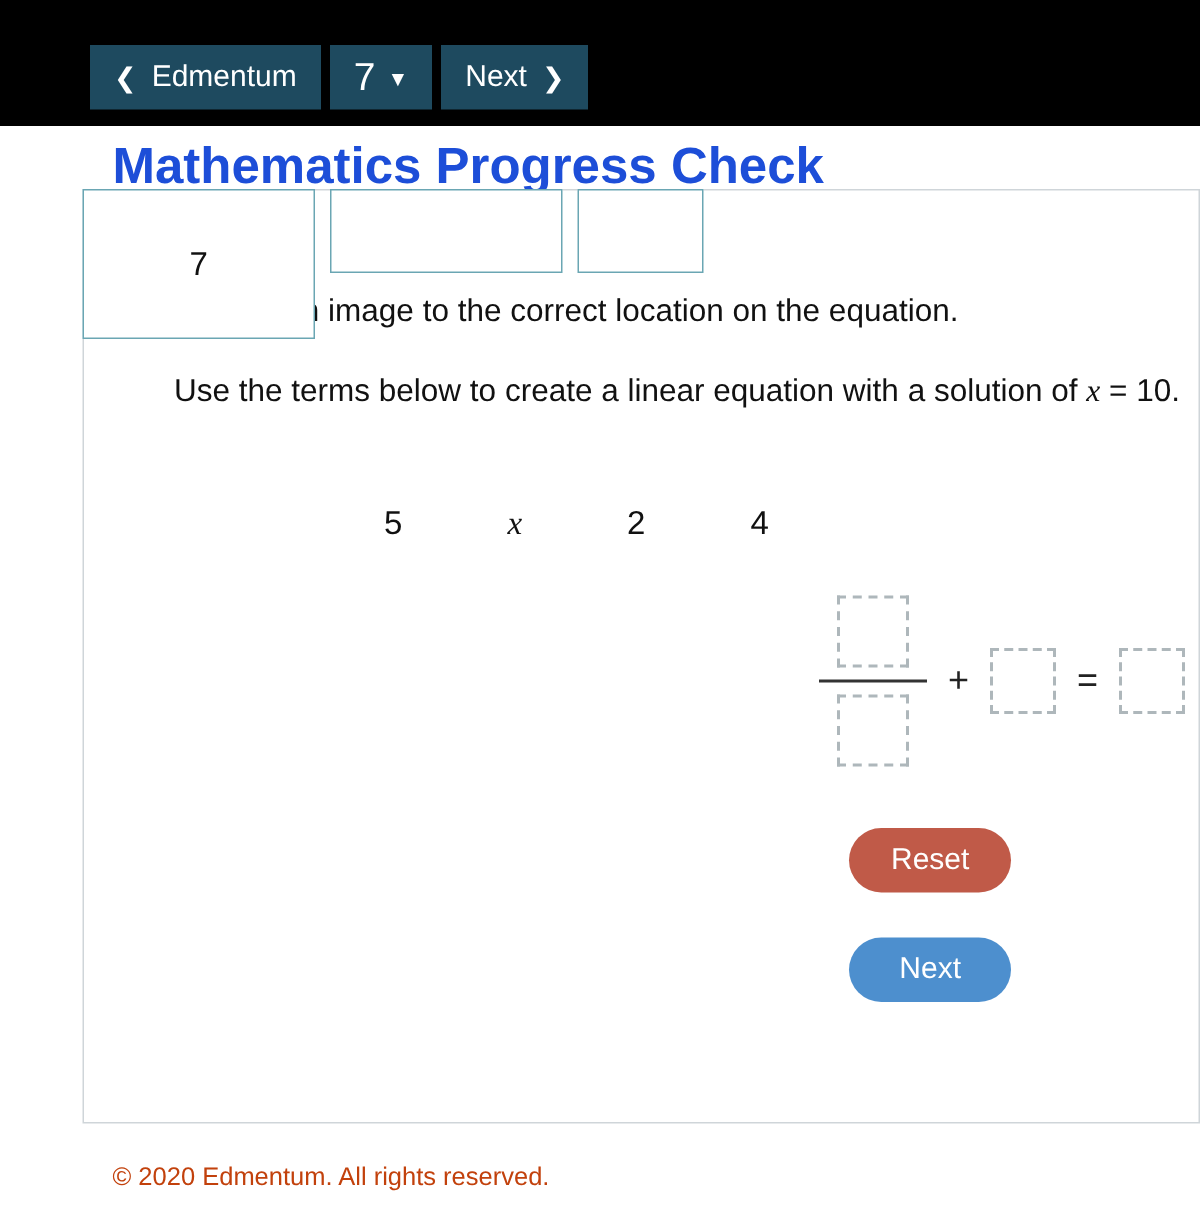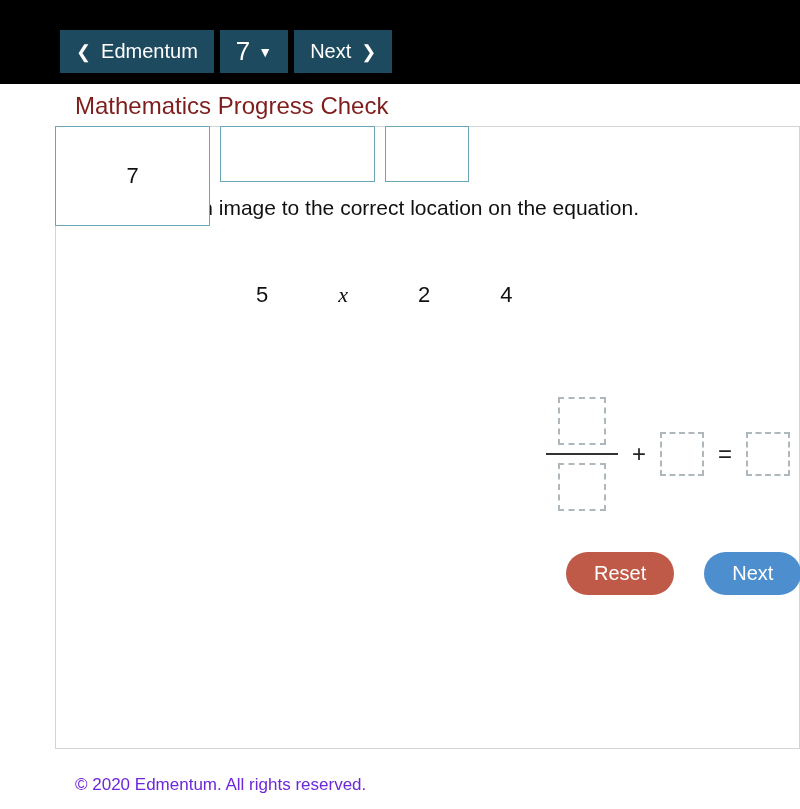--- a/index.html
+++ b/index.html
@@ -43,23 +43,23 @@
     border: none;
     cursor: pointer;
   }
   .arrow-icon { font-size: 18px; }
   .chevron { font-size: 14px; }
 
   .hidden-header {
     position: absolute;
     left: 75px;
     top: 92px;
-    color: #7f1d1d;
-    font-size: 24px;
-    font-weight: 400;
+    color: #1d4ed8;
+    font-size: 34px;
+    font-weight: 700;
     white-space: nowrap;
   }
 
   .card {
     position: absolute;
     left: 55px;
     right: 0;
     top: 126px;
     bottom: 60px;
     background: #fff;
@@ -143,37 +143,38 @@
     background: #333;
   }
   .op { font-size: 24px; color: #222; }
 
   .btn-row {
     position: absolute;
     left: 510px;
     top: 425px;
     display: flex;
     gap: 30px;
+    flex-direction: column;
   }
   .pill {
     border: none;
     color: #fff;
     font-size: 20px;
     padding: 10px 28px;
     border-radius: 24px;
     cursor: pointer;
   }
   .pill.reset { background: #c05a48; }
   .pill.next { background: #4d8fce; }
 
   .footer {
     position: absolute;
     left: 75px;
     bottom: 14px;
-    color: #6d28d9;
+    color: #c2410c;
     font-size: 17px;
   }
 </style>
 </head>
 <body>
 
 <div class="topbar-wrap">
   <div class="topbar">
     <button class="nav-btn">
       <span class="arrow-icon">❮</span>
@@ -200,20 +201,23 @@
     </div>
     <div class="fbox">
       <span></span>
     </div>
     <div class="fbox small">
       <span></span>
     </div>
   </div>
 
   <p class="instr">Drag each image to the correct location on the equation.</p>
+  <p class="instr2">
+    <span>Use the terms below to create a linear equation with a solution of </span><span class="italic-x">x</span><span> = 10.</span>
+  </p>
 
   <div class="terms-row">
     <span>5</span>
     <span class="xterm">x</span>
     <span>2</span>
     <span>4</span>
   </div>
 
   <div class="equation">
     <div class="frac">

